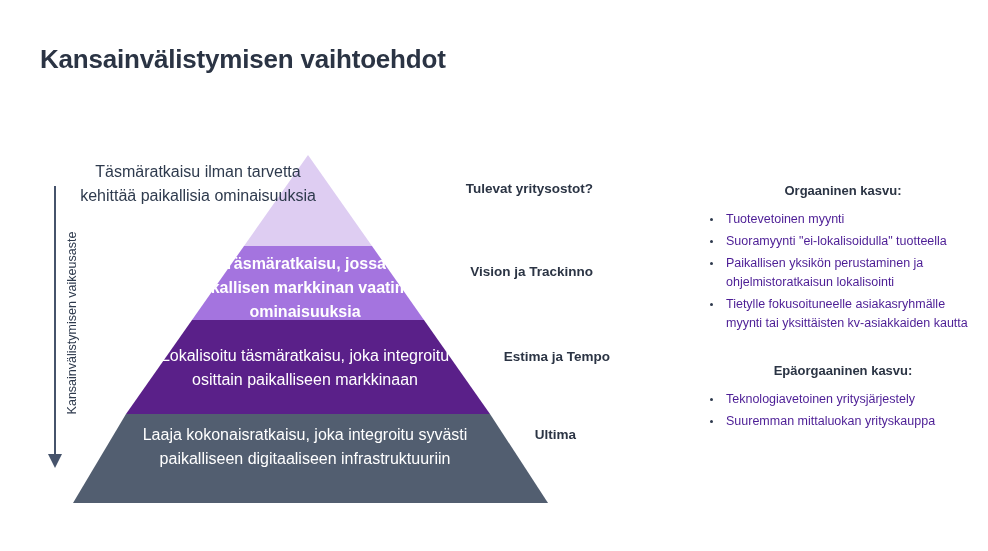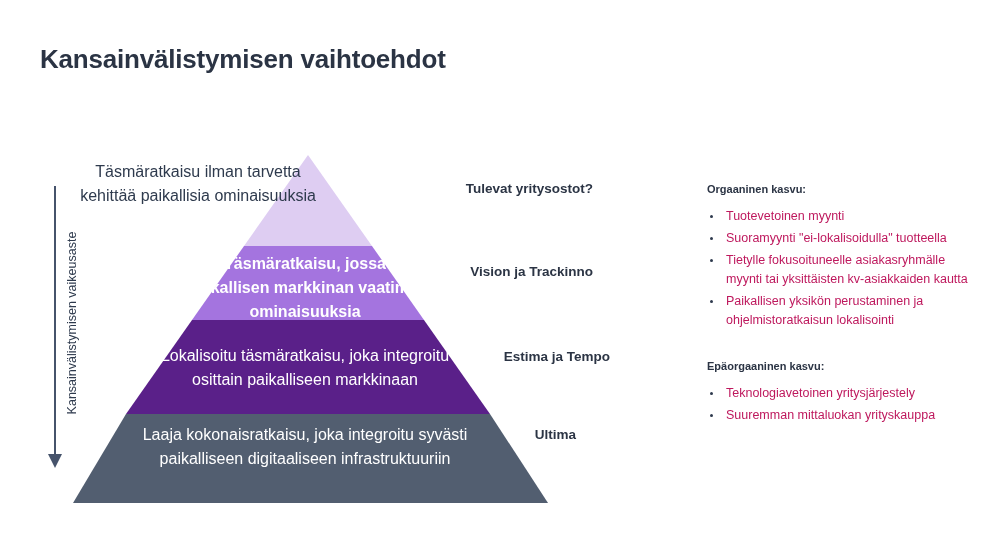--- a/index.html
+++ b/index.html
@@ -114,36 +114,37 @@
   #tier-name-4 { left: 296px; top: 427px; width: 280px; }
 
   
   #right-column {
     position: absolute;
     left: 707px;
     top: 183px;
     width: 272px;
   }
   .rc-heading {
-    font-size: 11px;
+    font-size: 13px;
     font-weight: bold;
     color: #2b3444;
     margin: 0 0 12px 0;
+    text-align: center;
   }
   .rc-list {
     list-style: none;
     margin: 0;
     padding: 0;
   }
   .rc-list li {
     position: relative;
     padding-left: 19px;
     font-size: 12.5px;
     line-height: 1.52;
-    color: #be185d;
+    color: #4c1d95;
     margin-bottom: 3px;
   }
   .rc-list li::before {
     content: "";
     position: absolute;
     left: 3px;
     top: 8px;
     width: 3px;
     height: 3px;
     border-radius: 50%;
@@ -182,22 +183,22 @@
 <div id="tier-name-3" class="tier-name">Estima ja Tempo</div>
 <div id="tier-name-4" class="tier-name">Ultima</div>
 
 <div id="right-column">
 
   <div id="block-orgaaninen">
     <div class="rc-heading">Orgaaninen kasvu:</div>
     <ul class="rc-list">
       <li>Tuotevetoinen myynti</li>
       <li>Suoramyynti "ei-lokalisoidulla" tuotteella</li>
+      <li>Paikallisen yksikön perustaminen ja ohjelmistoratkaisun lokalisointi</li>
       <li>Tietylle fokusoituneelle asiakasryhmälle myynti tai yksittäisten kv-asiakkaiden kautta</li>
-      <li>Paikallisen yksikön perustaminen ja ohjelmistoratkaisun lokalisointi</li>
     </ul>
   </div>
 
   <div id="block-epaorg">
     <div class="rc-heading">Epäorgaaninen kasvu:</div>
     <ul class="rc-list">
       <li>Teknologiavetoinen yritysjärjestely</li>
       <li>Suuremman mittaluokan yrityskauppa</li>
     </ul>
   </div>

